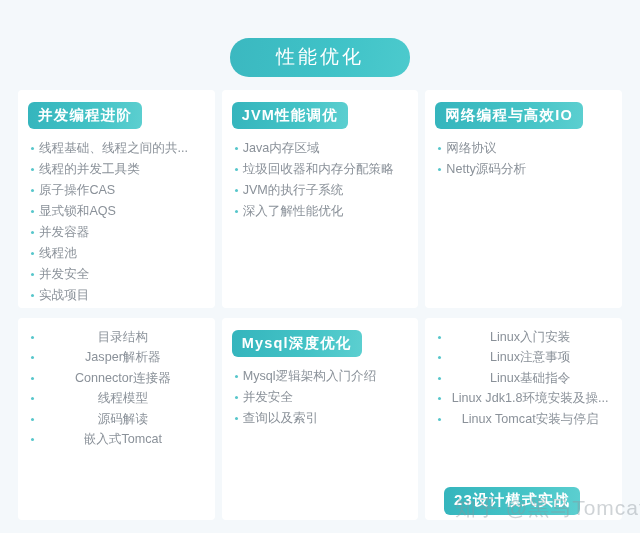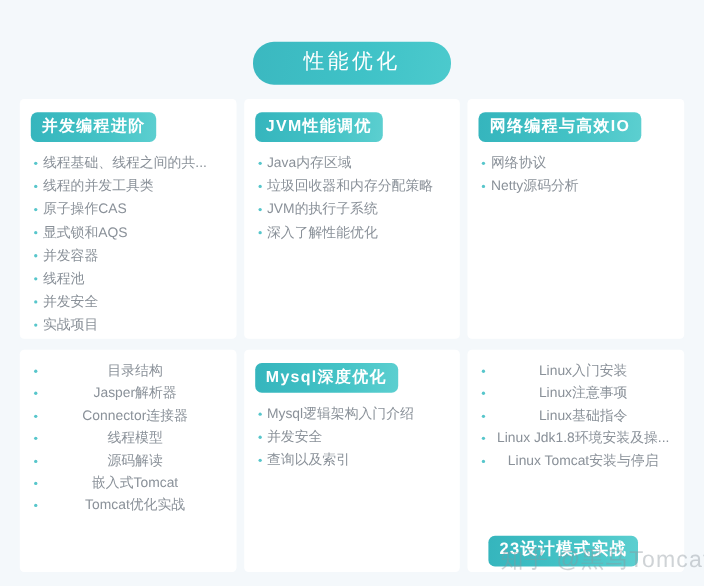--- a/index.html
+++ b/index.html
@@ -167,21 +167,20 @@
   </div>
 
   <div class="card loose">
     <ul class="card-list">
       <li>目录结构</li>
       <li>Jasper解析器</li>
       <li>Connector连接器</li>
       <li>线程模型</li>
       <li>源码解读</li>
       <li>嵌入式Tomcat</li>
-      <li>Tomcat优化实战</li>
     </ul>
   </div>
 
   <div class="card">
     <div class="card-head">Mysql深度优化</div>
     <ul class="card-list">
       <li>Mysql逻辑架构入门介绍</li>
       <li>并发安全</li>
       <li>查询以及索引</li>
     </ul>

